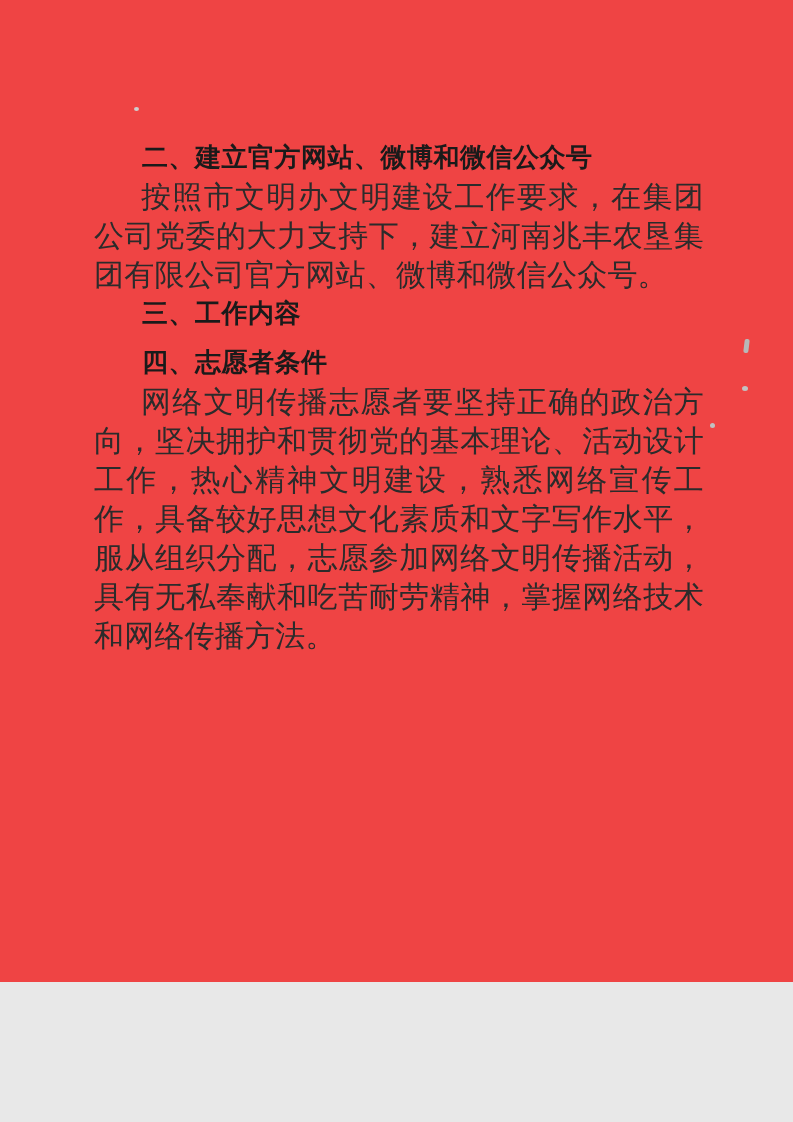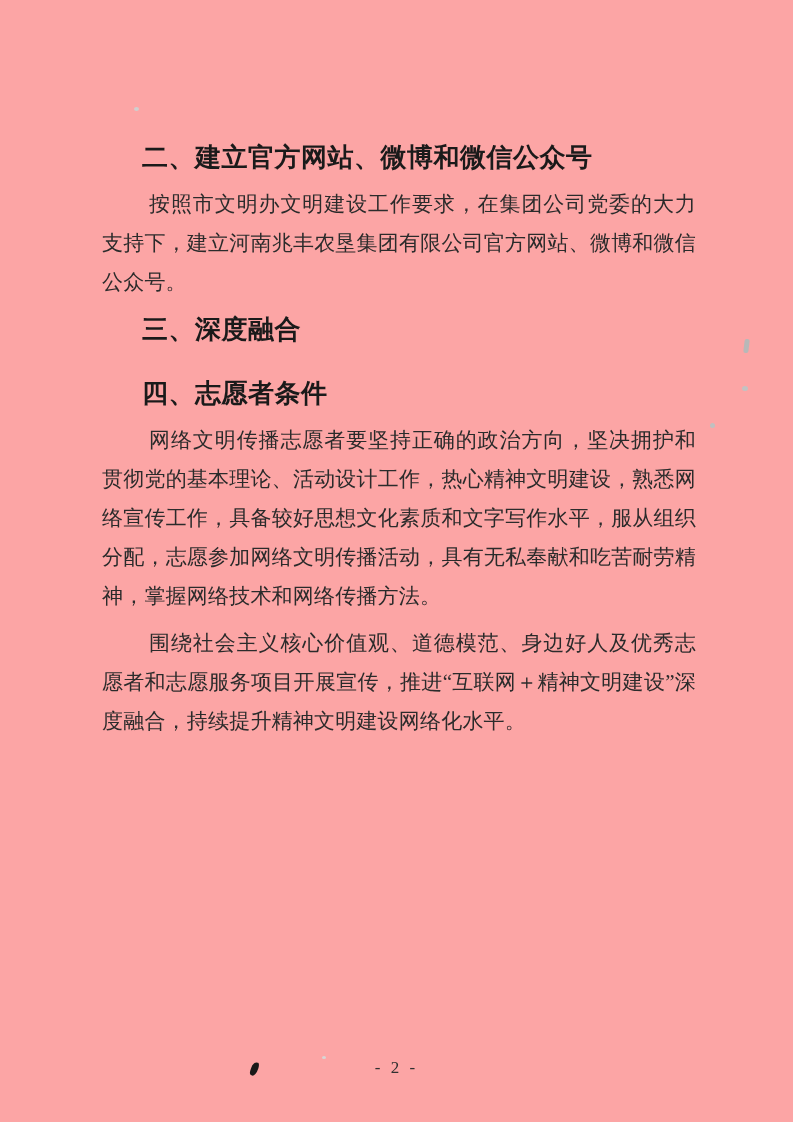--- a/index.html
+++ b/index.html
@@ -3,48 +3,48 @@
 <meta charset="utf-8">
 <style>
   html, body {
     margin: 0;
     padding: 0;
     background: #e8e8e8;
   }
   .page {
     position: relative;
     width: 793px;
-    height: 1122px;
+    height: 982px;
     margin: 0 auto;
-    background: #fca5a5;
+    background: #ef4444;
     overflow: hidden;
     box-shadow: 0 0 4px rgba(0,0,0,.2);
   }
   .content {
     position: absolute;
     left: 94px;
     top: 138px;
     width: 610px;
   }
   .doc-heading {
     margin: 0;
     font-family: "Liberation Sans", "DejaVu Sans", sans-serif;
     font-weight: 700;
     font-size: 26px;
     line-height: 39px;
     color: #1a1a1a;
     text-indent: 48px;
     letter-spacing: 0.5px;
     white-space: nowrap;
   }
-  .doc-heading.h4 { margin-top: 25px; }
+  .doc-heading.h4 { margin-top: 10px; }
   .doc-para {
-    margin: 8px;
+    margin: 0;
     font-family: "Liberation Serif", "DejaVu Serif", serif;
-    font-size: 21px;
+    font-size: 30px;
     line-height: 39px;
     color: #2b2b2b;
     text-indent: 47px;
     text-align: justify;
     letter-spacing: 0.2px;
   }
   .page-number {
     position: absolute;
     left: 0;
     right: 0;
@@ -79,26 +79,25 @@
 </head>
 <body>
 
 <div class="page">
 
   <div class="content">
 
     <h2 class="doc-heading">二、建立官方网站、微博和微信公众号</h2>
     <p class="doc-para">按照市文明办文明建设工作要求，在集团公司党委的大力支持下，建立河南兆丰农垦集团有限公司官方网站、微博和微信公众号。</p>
 
-    <h2 class="doc-heading">三、深度融合</h2>
+    <h2 class="doc-heading">三、工作内容</h2>
 
     <h2 class="doc-heading h4">四、志愿者条件</h2>
     <p class="doc-para">网络文明传播志愿者要坚持正确的政治方向，坚决拥护和贯彻党的基本理论、活动设计工作，热心精神文明建设，熟悉网络宣传工作，具备较好思想文化素质和文字写作水平，服从组织分配，志愿参加网络文明传播活动，具有无私奉献和吃苦耐劳精神，掌握网络技术和网络传播方法。</p>
 
-    <p class="doc-para">围绕社会主义核心价值观、道德模范、身边好人及优秀志愿者和志愿服务项目开展宣传，推进“互联网＋精神文明建设”深度融合，持续提升精神文明建设网络化水平。</p>
 
   </div>
 
   <div class="ink-blot"></div>
   <div class="speck s1"></div>
   <div class="speck s2"></div>
   <div class="speck s3"></div>
   <div class="speck s4"></div>
   <div class="speck s5"></div>
 

